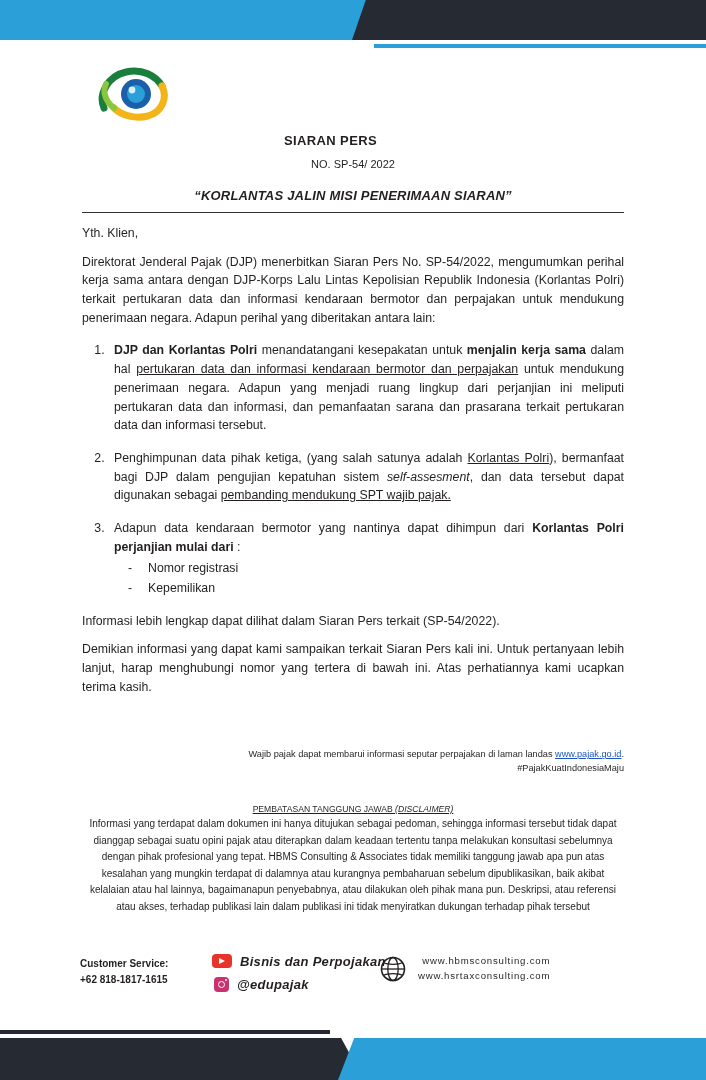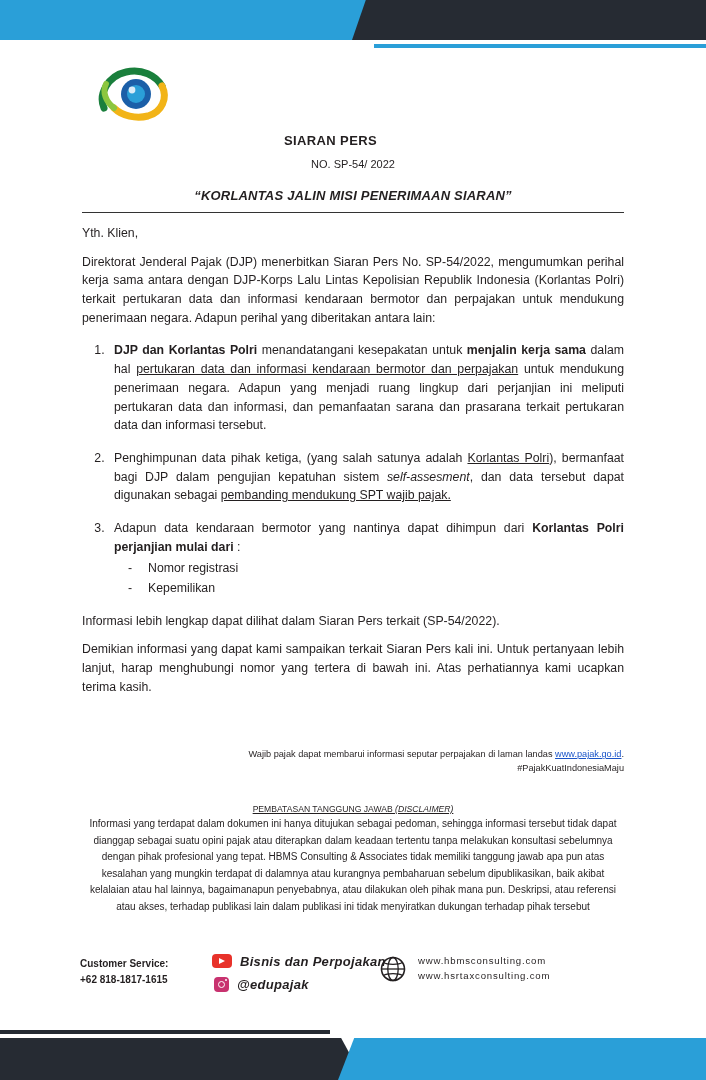--- a/index.html
+++ b/index.html
@@ -279,20 +279,21 @@
     right: 2.4px; top: 2.4px;
     width: 2px; height: 2px;
     background: #fff;
     border-radius: 50%;
   }
   .web-block {
     position: absolute;
     left: 380px; top: 2px;
     display: flex;
     align-items: center;
+    text-align: right;
   }
   .globe {
     width: 26px; height: 26px;
   }
   .web-lines {
     margin-left: 12px;
     font-size: 9.6px;
     letter-spacing: .8px;
     line-height: 1.55;
   }

